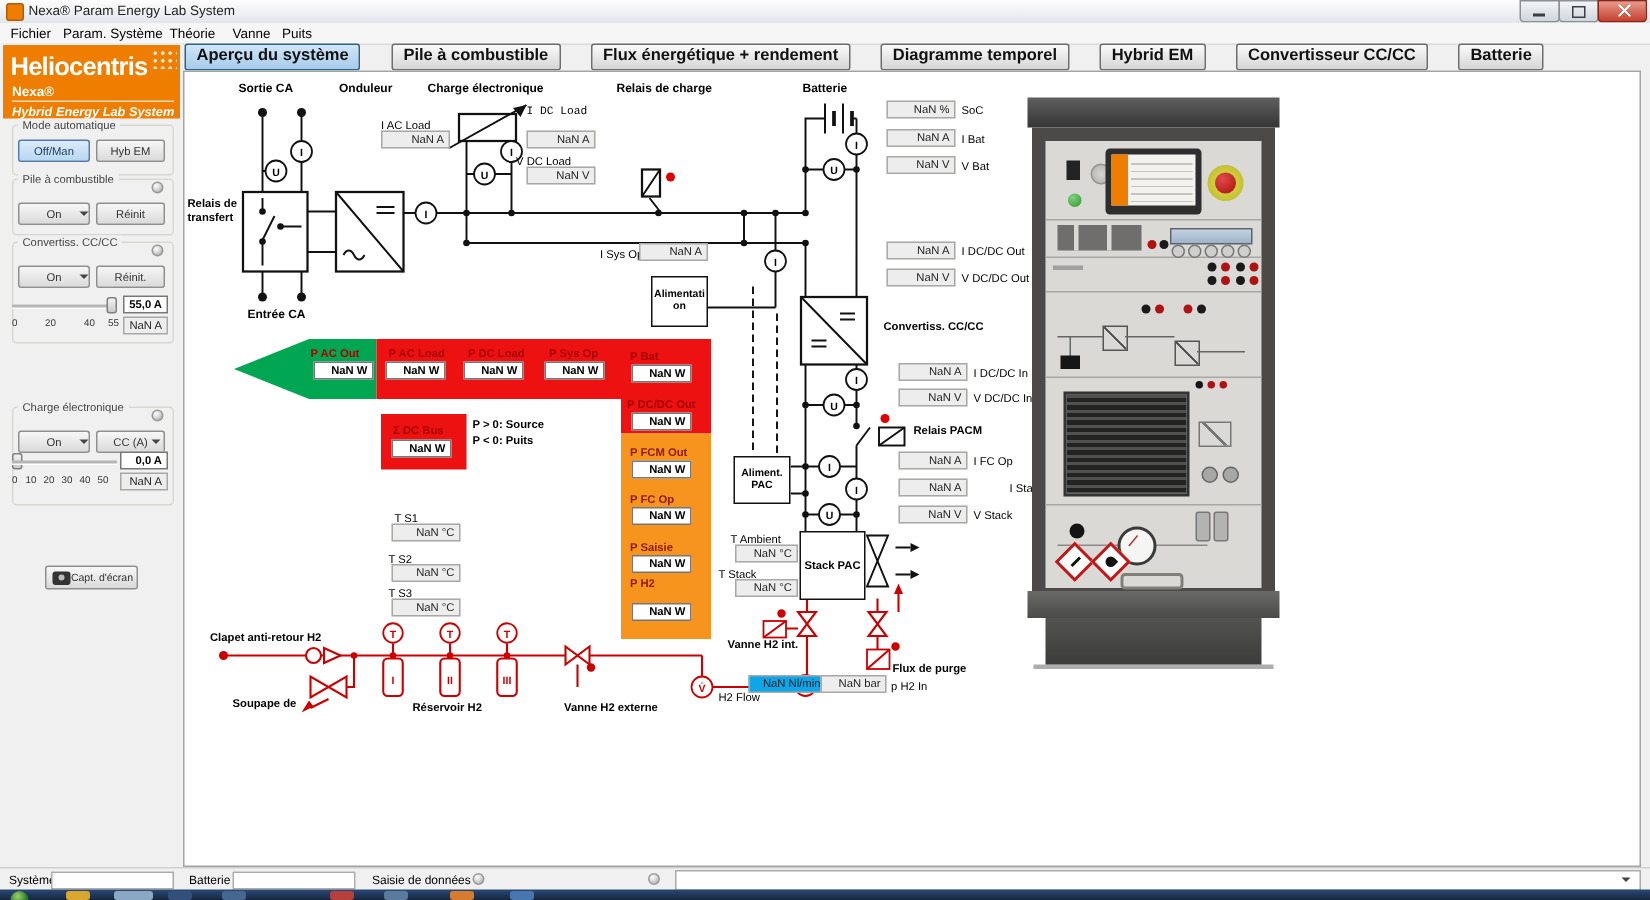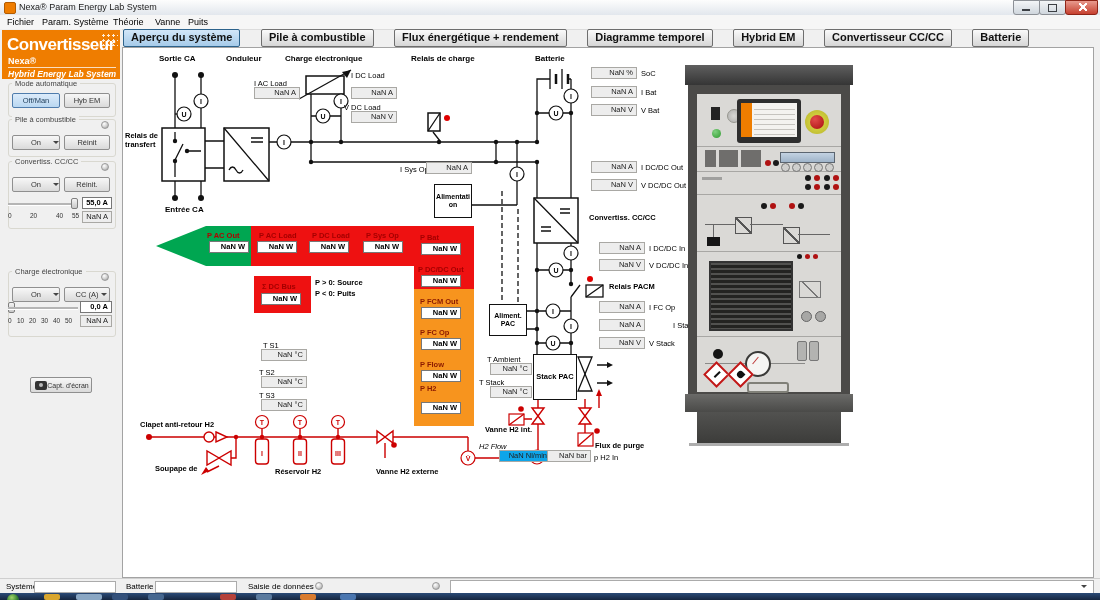--- a/index.html
+++ b/index.html
@@ -69,21 +69,21 @@
   <span class="tab">Flux énergétique + rendement</span>
   <span class="tab">Diagramme temporel</span>
   <span class="tab">Hybrid EM</span>
   <span class="tab">Convertisseur CC/CC</span>
   <span class="tab">Batterie</span>
 </div>
 
 <div class="abs" style="left:0;top:29px;width:122px;height:549px;background:#f0f0f0;">
 
   <div class="abs" style="left:2px;top:1px;width:118px;height:49px;background:#ef7d00;">
-    <div class="abs" style="left:5px;top:5px;font-size:17px;font-weight:bold;color:#fff;letter-spacing:-0.5px;">Convertisseur</div>
+    <div class="abs" style="left:5px;top:5px;font-size:17px;font-weight:bold;color:#fff;letter-spacing:-0.5px;">Heliocentris</div>
     <div class="abs" style="left:99px;top:3px;width:17px;height:13px;background-image:radial-gradient(#fff 32%,transparent 34%);background-size:5px 5px;opacity:.85;"></div>
     <div class="abs" style="left:6px;top:26px;font-size:9px;font-weight:bold;color:#fff;">Nexa®</div>
     <div class="abs" style="left:6px;top:37px;width:108px;height:1px;background:rgba(255,255,255,.75);"></div>
     <div class="abs" style="left:6px;top:39px;font-size:8.5px;font-weight:bold;color:#fff;font-style:italic;">Hybrid Energy Lab System</div>
   </div>
 
   <div class="grp" style="left:8px;top:54px;width:106px;height:32px;"></div>
   <span class="grptitle" style="left:12px;top:50px;">Mode automatique</span>
   <div class="btn blue" style="left:12px;top:64px;width:48px;height:15px;">Off/Man</div>
   <div class="btn" style="left:64px;top:64px;width:46px;height:15px;">Hyb EM</div>
@@ -311,21 +311,21 @@
   <span class="lbl b" style="left:486px;top:234px;">Relais PACM</span>
   <span class="lbl b" style="left:17px;top:372px;">Clapet anti-retour H2</span>
   <span class="lbl b" style="left:32px;top:416px;">Soupape de</span>
   <span class="lbl b" style="left:152px;top:419px;">Réservoir H2</span>
   <span class="lbl b" style="left:253px;top:419px;">Vanne H2 externe</span>
   <span class="lbl b" style="left:362px;top:377px;">Vanne H2 int.</span>
   <span class="lbl b" style="left:472px;top:393px;">Flux de purge</span>
 
   <span class="lbl" style="left:131px;top:31px;">I AC Load</span>
   <div class="fld" style="left:131px;top:39px;width:46px;">NaN A</div>
-  <span class="lbl" style="left:228px;top:23px;">I DC Load</span>
+  <span class="lbl" style="left:228px;top:23px;font-family:Liberation Mono, monospace;">I DC Load</span>
   <div class="fld" style="left:228px;top:39px;width:46px;">NaN A</div>
   <span class="lbl" style="left:221px;top:55px;">V DC Load</span>
   <div class="fld" style="left:228px;top:63px;width:46px;">NaN V</div>
   <span class="lbl" style="left:277px;top:117px;">I Sys Op</span>
   <div class="fld" style="left:303px;top:114px;width:46px;">NaN A</div>
 
   <div class="fld" style="left:468px;top:19px;width:46px;">NaN %</div>
   <span class="lbl" style="left:518px;top:21px;">SoC</span>
   <div class="fld" style="left:468px;top:38px;width:46px;">NaN A</div>
   <span class="lbl" style="left:518px;top:40px;">I Bat</span>
@@ -350,42 +350,42 @@
   <div class="fld" style="left:138px;top:301px;width:46px;">NaN °C</div>
   <span class="lbl" style="left:136px;top:320px;">T S2</span>
   <div class="fld" style="left:138px;top:328px;width:46px;">NaN °C</div>
   <span class="lbl" style="left:136px;top:343px;">T S3</span>
   <div class="fld" style="left:138px;top:351px;width:46px;">NaN °C</div>
   <span class="lbl" style="left:364px;top:307px;">T Ambient</span>
   <div class="fld" style="left:367px;top:315px;width:42px;">NaN °C</div>
   <span class="lbl" style="left:356px;top:330px;">T Stack</span>
   <div class="fld" style="left:367px;top:338px;width:42px;">NaN °C</div>
 
-  <span class="lbl" style="left:356px;top:394px;font-style:italic;">H2 Flow</span>
+  <span class="lbl" style="left:356px;top:412px;">H2 Flow</span>
   <div class="fld" style="left:376px;top:402px;width:52px;background:#0ea5e9;">NaN Nl/min</div>
   <div class="fld" style="left:424px;top:402px;width:44px;">NaN bar</div>
   <span class="lbl" style="left:471px;top:405px;">p H2 In</span>
 
   <span class="lbl b" style="left:84px;top:183px;color:#b00000;">P AC Out</span>
   <div class="wfld" style="left:86px;top:193px;width:40px;">NaN W</div>
   <span class="lbl b" style="left:136px;top:183px;color:#a50000;">P AC Load</span>
   <div class="wfld" style="left:134px;top:193px;width:40px;">NaN W</div>
   <span class="lbl b" style="left:189px;top:183px;color:#a50000;">P DC Load</span>
   <div class="wfld" style="left:186px;top:193px;width:40px;">NaN W</div>
   <span class="lbl b" style="left:243px;top:183px;color:#a50000;">P Sys Op</span>
   <div class="wfld" style="left:240px;top:193px;width:40px;">NaN W</div>
   <span class="lbl b" style="left:297px;top:185px;color:#a50000;">P Bat</span>
   <div class="wfld" style="left:298px;top:195px;width:40px;">NaN W</div>
   <span class="lbl b" style="left:295px;top:217px;color:#a50000;">P DC/DC Out</span>
   <div class="wfld" style="left:298px;top:227px;width:40px;">NaN W</div>
   <span class="lbl b" style="left:297px;top:249px;color:#8b1a00;">P FCM Out</span>
   <div class="wfld" style="left:298px;top:259px;width:40px;">NaN W</div>
   <span class="lbl b" style="left:297px;top:280px;color:#8b1a00;">P FC Op</span>
   <div class="wfld" style="left:298px;top:290px;width:40px;">NaN W</div>
-  <span class="lbl b" style="left:297px;top:312px;color:#8b1a00;">P Flow</span>
+  <span class="lbl b" style="left:297px;top:312px;color:#8b1a00;">P Saisie</span>
   <div class="wfld" style="left:298px;top:322px;width:40px;">NaN W</div>
   <span class="lbl b" style="left:297px;top:336px;color:#8b1a00;">P H2</span>
   <div class="wfld" style="left:298px;top:354px;width:40px;">NaN W</div>
   <span class="lbl b" style="left:139px;top:234px;color:#a50000;">Σ DC Bus</span>
   <div class="wfld" style="left:138px;top:245px;width:40px;">NaN W</div>
   <span class="lbl b" style="left:192px;top:230px;">P &gt; 0: Source</span>
   <span class="lbl b" style="left:192px;top:241px;">P &lt; 0: Puits</span>
 
   <div class="abs" style="left:562px;top:17px;width:168px;height:382px;">
     <div class="cd" style="left:0;top:0;width:168px;height:20px;background:linear-gradient(#5f5f5f,#353535);"></div>

